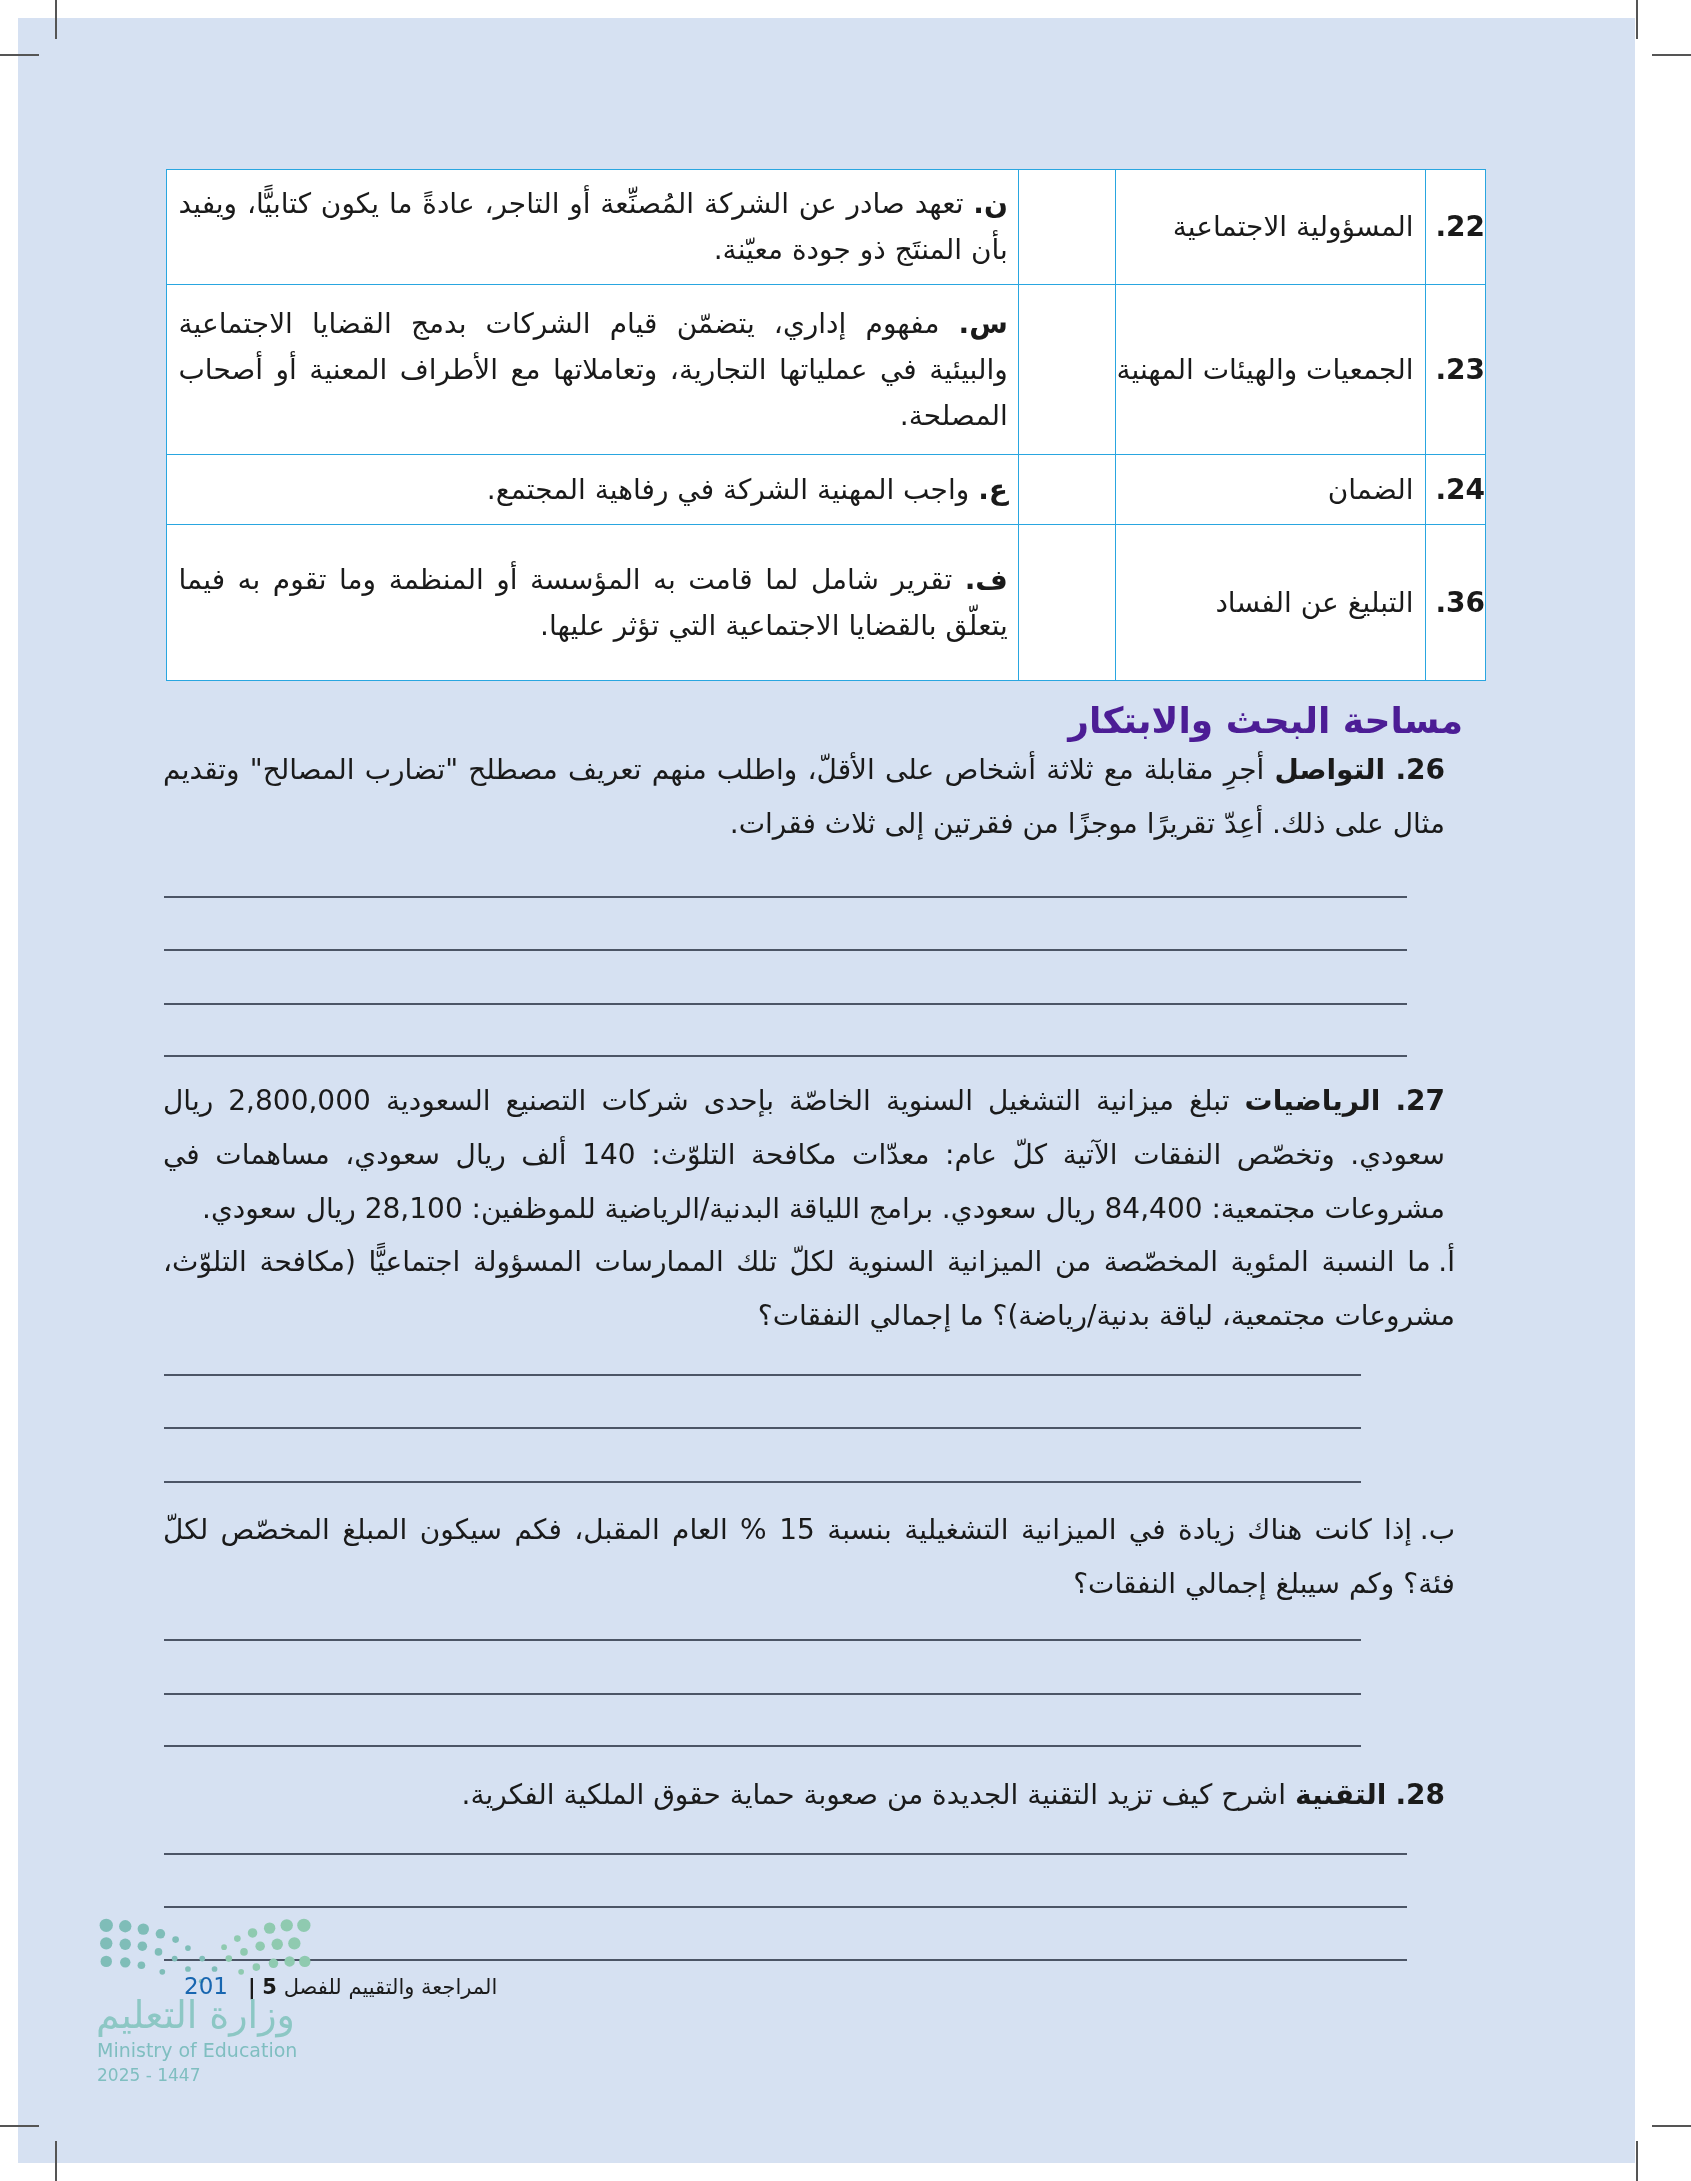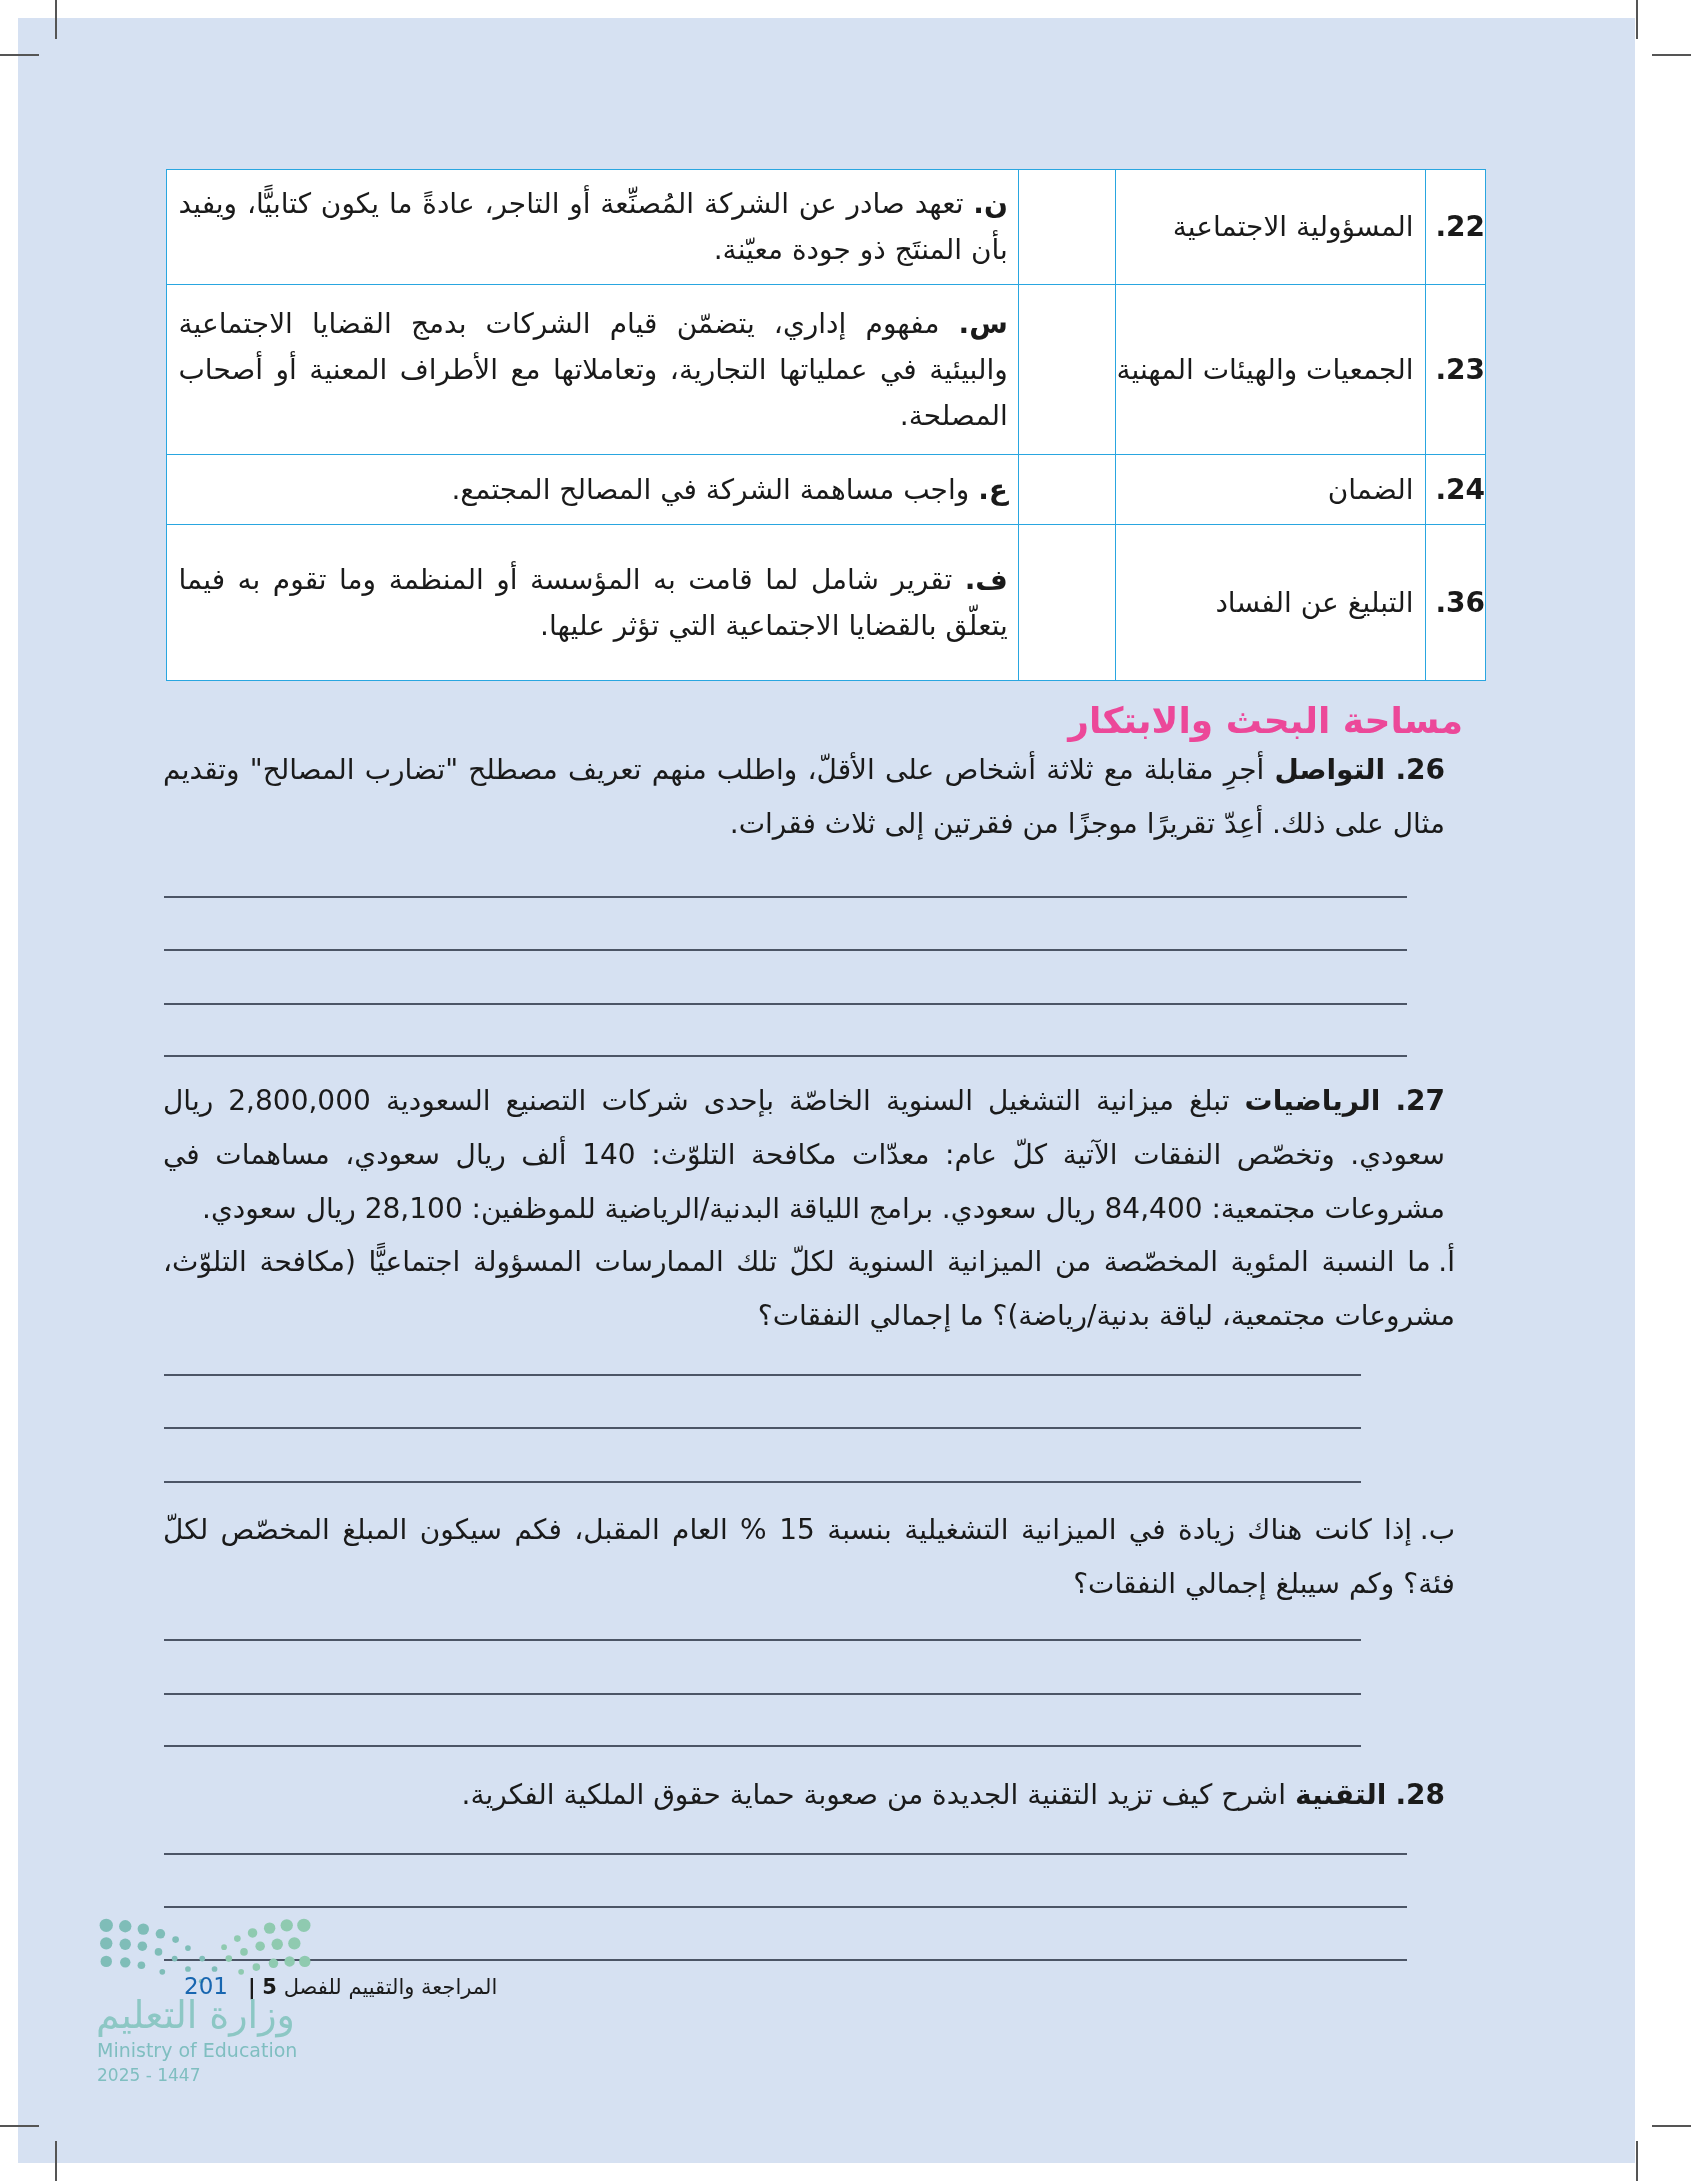--- a/index.html
+++ b/index.html
@@ -24,21 +24,21 @@
   }
   .match-table td.num { width: 59px; font-weight: bold; }
   .match-table td.term { width: 298px; text-align: right; padding-right: 11.5px; }
   .match-table td.blank { width: 96px; }
   .match-table td.def { text-align: justify; padding: 9.6px 9.6px 9.6px 11.5px; line-height: 46px; }
   .def .letter { font-weight: bold; }
 
   
   .section-title {
     position: absolute; right: 287px; top: 700px; direction: rtl;
-    font-size: 36px; font-weight: bold; color: #ec4899;
+    font-size: 36px; font-weight: bold; color: #4c1d95;
   }
   .section-title { left: auto; }
 
   .q { position: absolute; direction: rtl; font-size: 28px; line-height: 54px; text-align: justify; }
   .q .qnum { font-weight: bold; }
   .q .qkey { font-weight: bold; }
   .q26 { left: 163px; right: 247px; top: 743px; }
   .q27 { left: 163px; right: 247px; top: 1074px; }
   .q27a { left: 163px; right: 247px; top: 1235px; }
   .q27b { left: 163px; right: 247px; top: 1503px; }
@@ -87,21 +87,21 @@
   <tr style="height:170px;">
     <td class="num">23.</td>
     <td class="term">الجمعيات والهيئات المهنية</td>
     <td class="blank"></td>
     <td class="def"><span class="letter">س.</span> <span>مفهوم إداري، يتضمّن قيام الشركات بدمج القضايا الاجتماعية والبيئية في عملياتها التجارية، وتعاملاتها مع الأطراف المعنية أو أصحاب المصلحة.</span></td>
   </tr>
   <tr style="height:70px;">
     <td class="num">24.</td>
     <td class="term">الضمان</td>
     <td class="blank"></td>
-    <td class="def"><span class="letter">ع.</span> <span>واجب مساهمة الشركة في المصالح المجتمع.</span></td>
+    <td class="def"><span class="letter">ع.</span> <span>واجب المهنية الشركة في رفاهية المجتمع.</span></td>
   </tr>
   <tr style="height:156px;">
     <td class="num">36.</td>
     <td class="term">التبليغ عن الفساد</td>
     <td class="blank"></td>
     <td class="def"><span class="letter">ف.</span> <span>تقرير شامل لما قامت به المؤسسة أو المنظمة وما تقوم به فيما يتعلّق بالقضايا الاجتماعية التي تؤثر عليها.</span></td>
   </tr>
 </tbody>
   </table>
 

